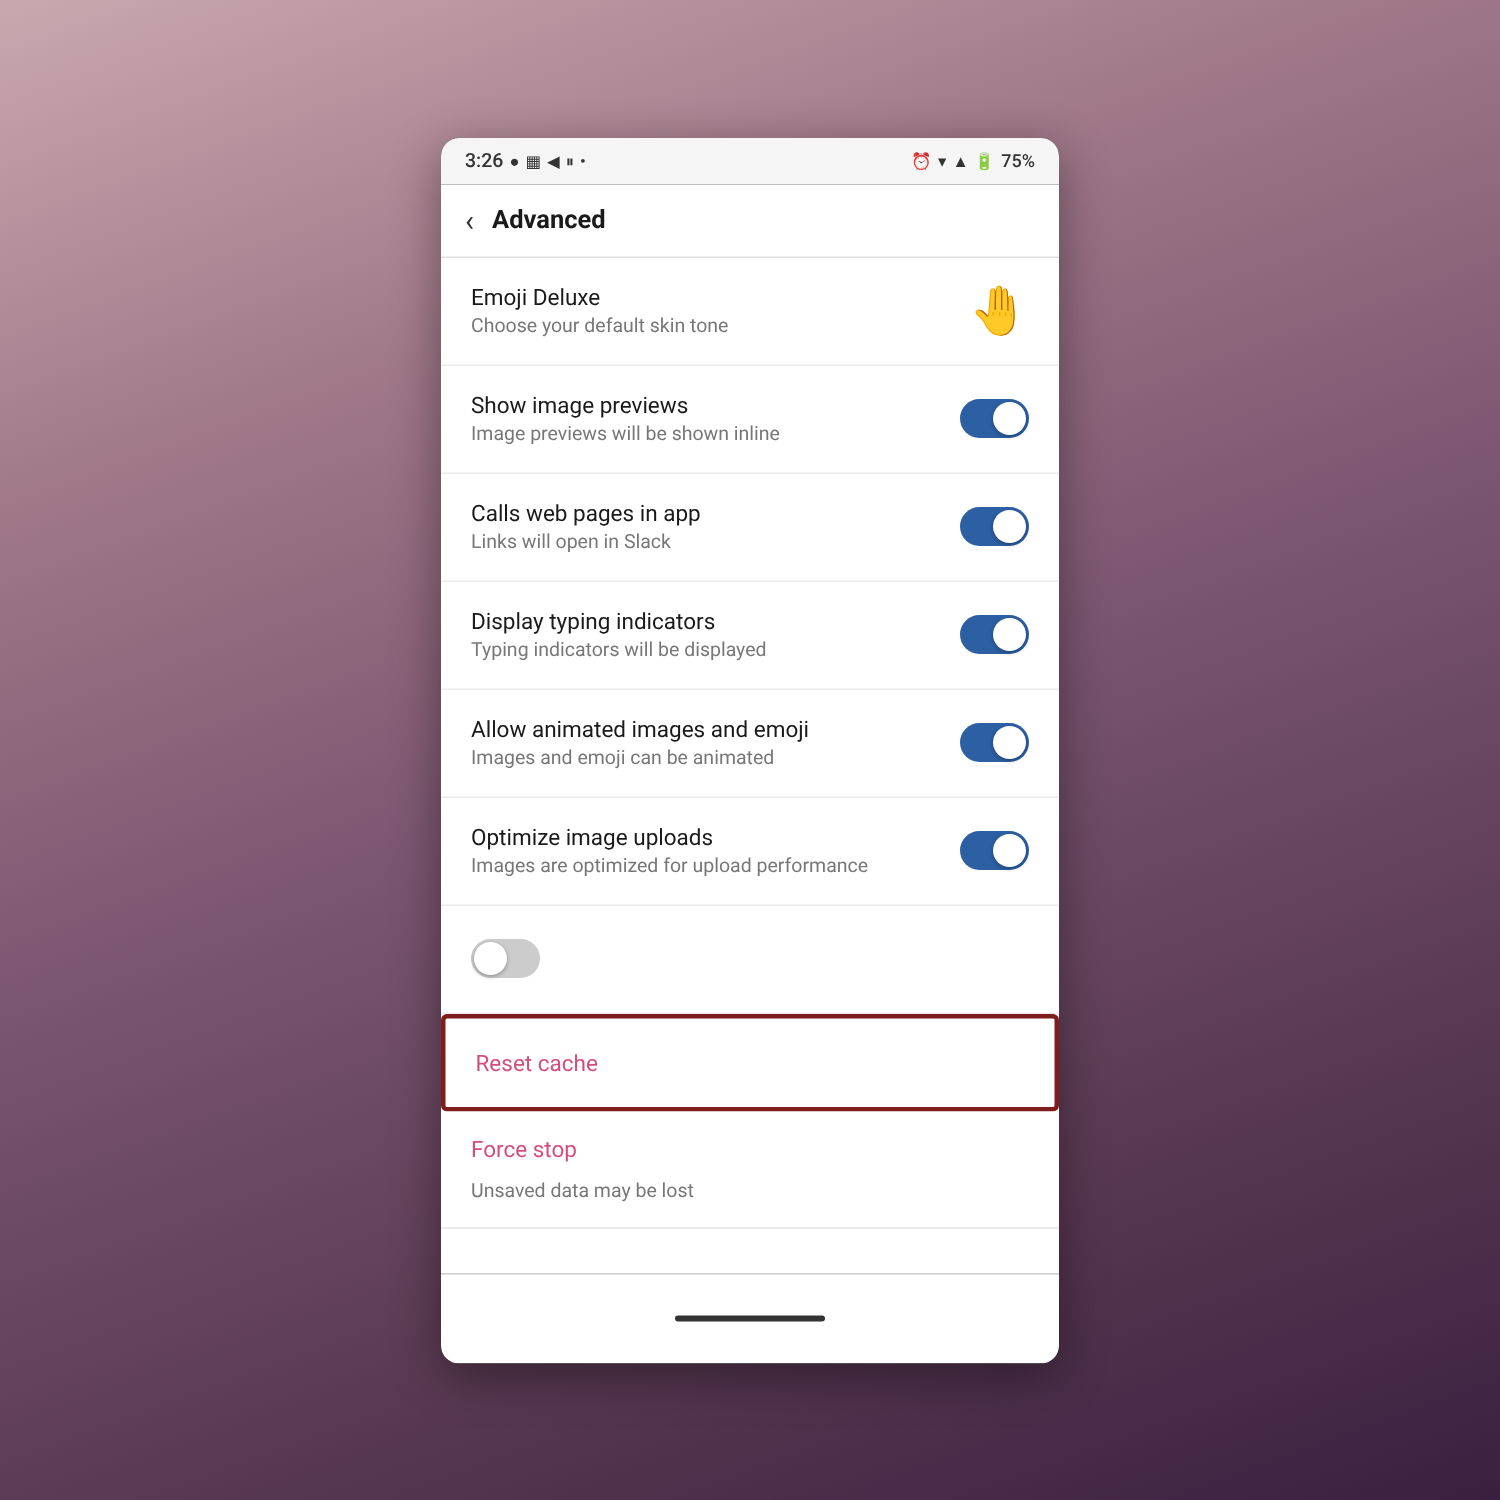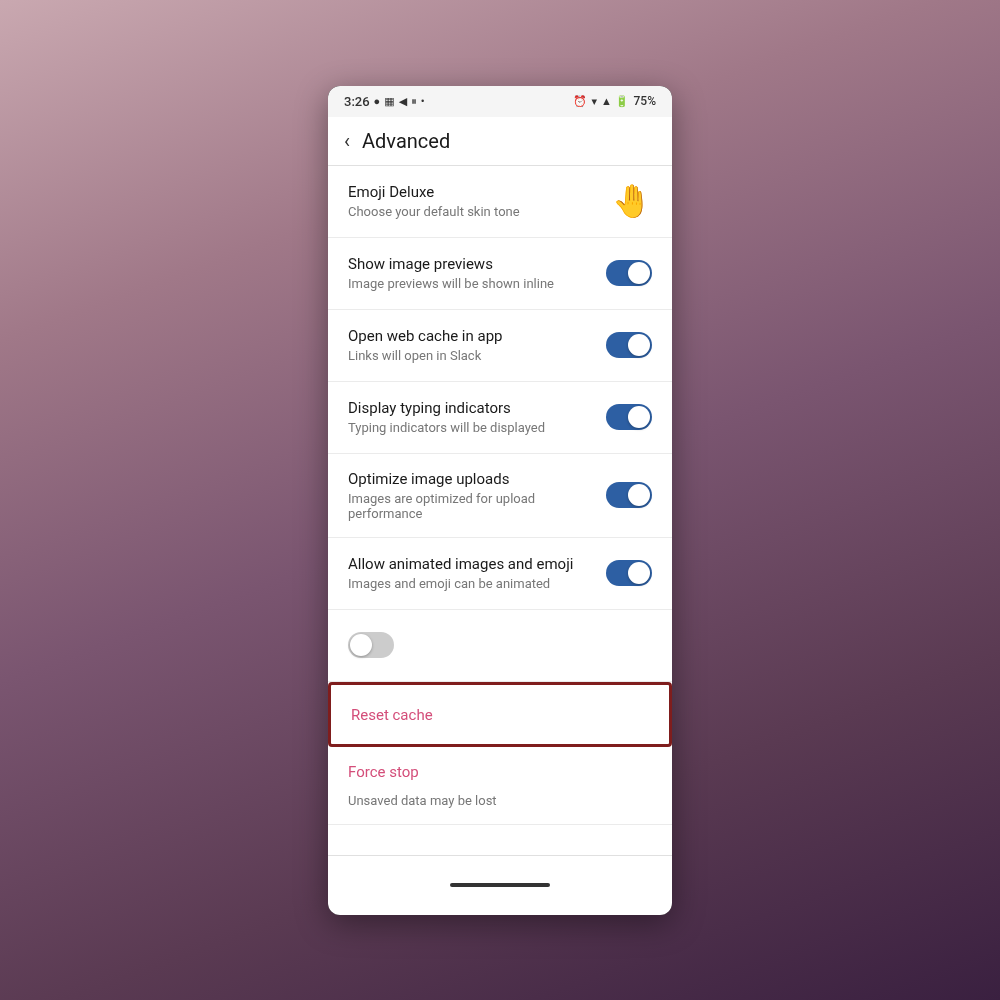--- a/index.html
+++ b/index.html
@@ -9,21 +9,21 @@
       height: 1000px;
       background: linear-gradient(160deg, #c9a8b0 0%, #a07888 25%, #7a5570 50%, #5a3a52 75%, #3a2040 100%);
       display: flex;
       align-items: center;
       justify-content: center;
       font-family: 'Roboto', Arial, sans-serif;
       overflow: hidden;
     }
 
     .phone-container {
-      width: 344px;
+      width: 412px;
       background: #000000;
       border-radius: 12px;
       overflow: hidden;
       box-shadow: 0 8px 32px rgba(0,0,0,0.4);
     }
 
     
     .status-bar {
       background: #f5f5f5;
       padding: 8px 16px;
@@ -62,22 +62,22 @@
       border-bottom: 1px solid #e0e0e0;
     }
 
     .back-arrow {
       font-size: 20px;
       color: #333;
       cursor: pointer;
     }
 
     .header-title {
-      font-size: 20px;
-      font-weight: 400;
+      font-size: 17px;
+      font-weight: 700;
       color: #1a1a1a;
     }
 
     
     .settings-list {
       background: #fff;
     }
 
     .settings-item {
       padding: 16px 20px;
@@ -242,46 +242,46 @@
     <div class="settings-item">
       <div class="settings-item-content">
         <div class="settings-item-title">Show image previews</div>
         <div class="settings-item-subtitle">Image previews will be shown inline</div>
       </div>
       <div class="toggle on"></div>
     </div>
 
     <div class="settings-item">
       <div class="settings-item-content">
-        <div class="settings-item-title">Open web cache in app</div>
+        <div class="settings-item-title">Calls web pages in app</div>
         <div class="settings-item-subtitle">Links will open in Slack</div>
       </div>
       <div class="toggle on"></div>
     </div>
 
     <div class="settings-item">
       <div class="settings-item-content">
         <div class="settings-item-title">Display typing indicators</div>
         <div class="settings-item-subtitle">Typing indicators will be displayed</div>
       </div>
       <div class="toggle on"></div>
     </div>
 
     <div class="settings-item">
       <div class="settings-item-content">
+        <div class="settings-item-title">Allow animated images and emoji</div>
+        <div class="settings-item-subtitle">Images and emoji can be animated</div>
+      </div>
+      <div class="toggle on"></div>
+    </div>
+
+    <div class="settings-item">
+      <div class="settings-item-content">
         <div class="settings-item-title">Optimize image uploads</div>
         <div class="settings-item-subtitle">Images are optimized for upload performance</div>
-      </div>
-      <div class="toggle on"></div>
-    </div>
-
-    <div class="settings-item">
-      <div class="settings-item-content">
-        <div class="settings-item-title">Allow animated images and emoji</div>
-        <div class="settings-item-subtitle">Images and emoji can be animated</div>
       </div>
       <div class="toggle on"></div>
     </div>
 
     <div class="settings-item">
       <div class="toggle off"></div>
     </div>
 
     <div class="reset-cache-item">
       <span class="reset-cache-text">Reset cache</span>

